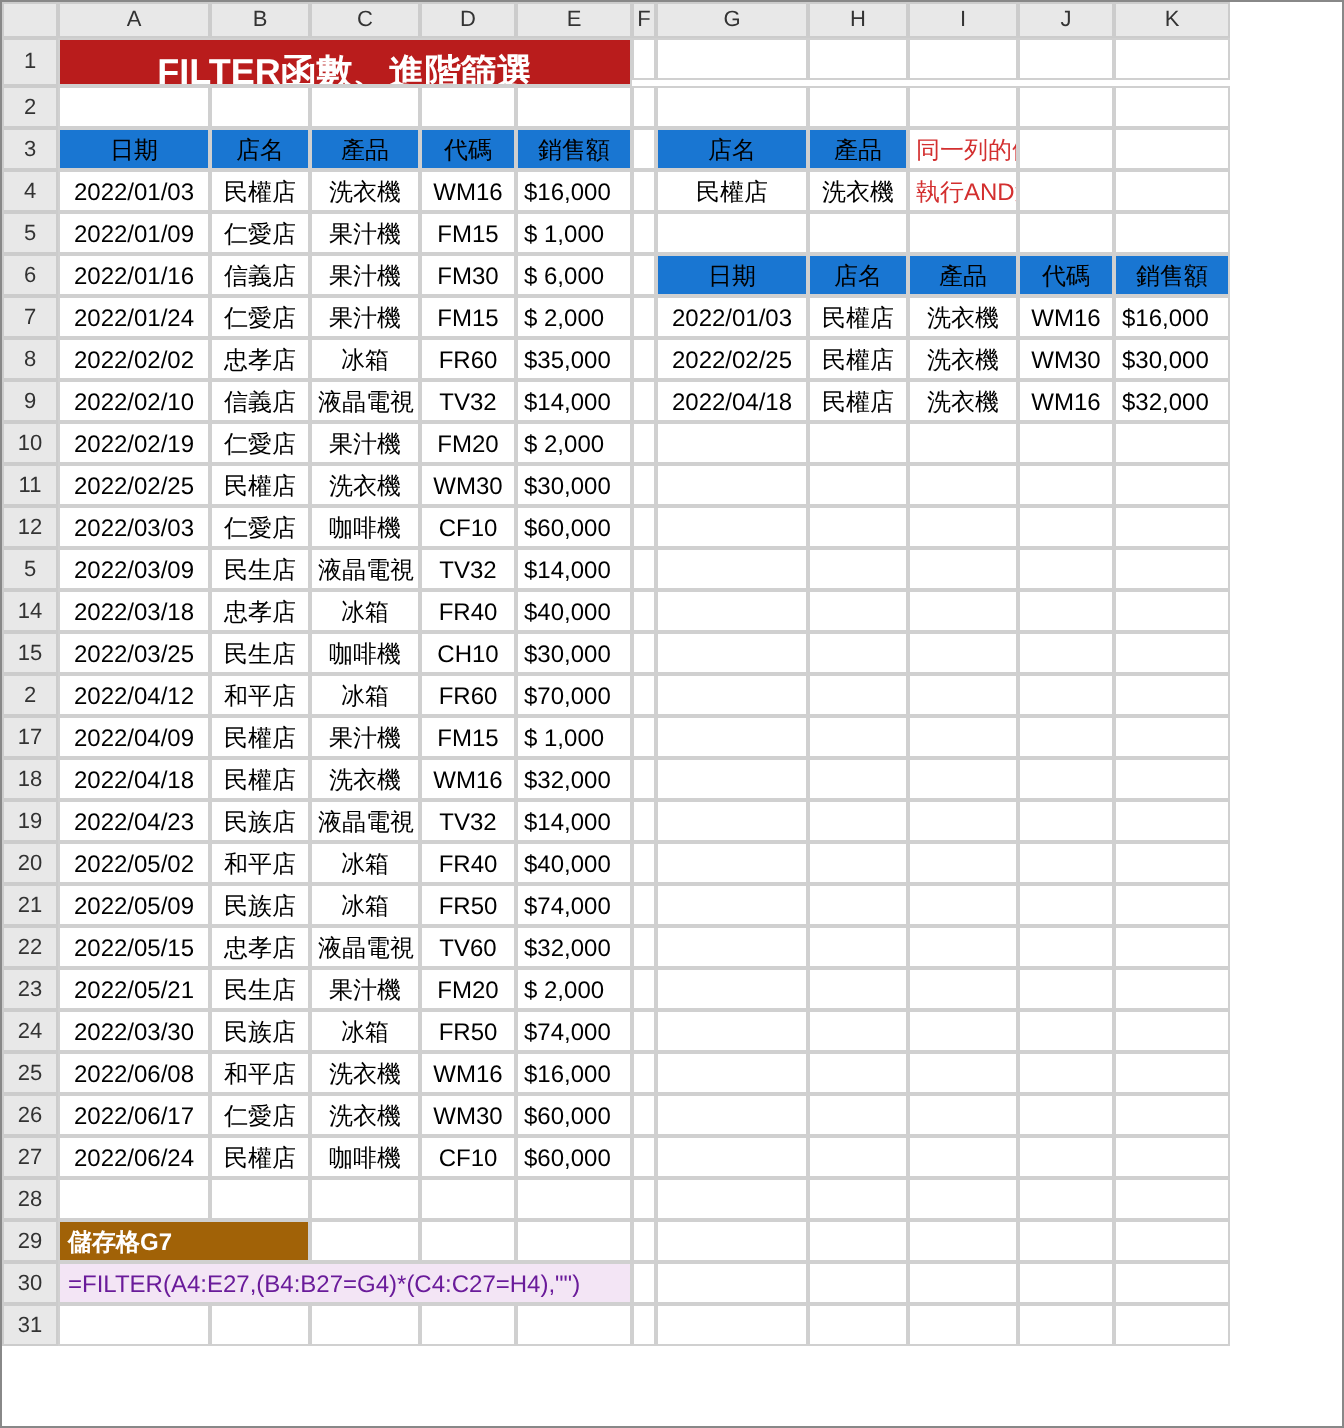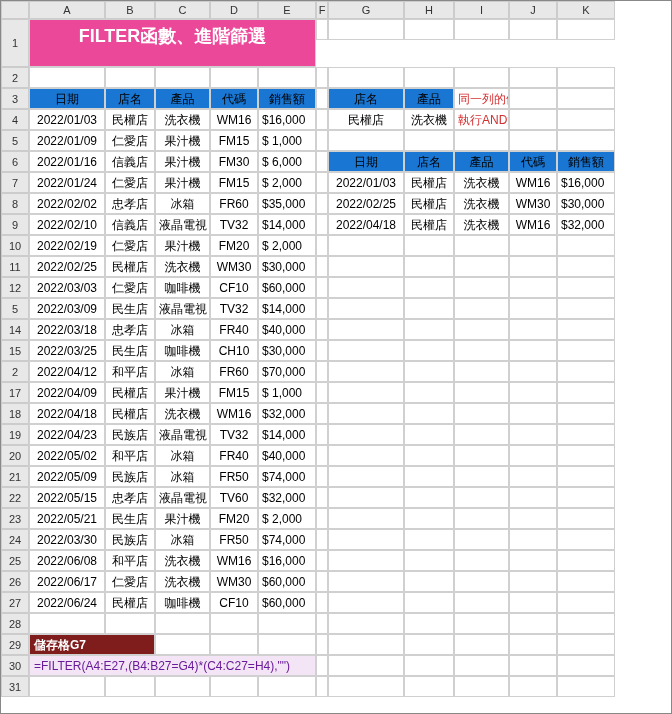--- a/index.html
+++ b/index.html
@@ -1,26 +1,26 @@
 <!DOCTYPE html>
 <html><head>
 <meta charset="utf-8">
 <style>
 * { box-sizing: border-box; margin: 0; padding: 0; }
 body { font-family: Arial, "Microsoft JhengHei", sans-serif; font-size: 12px; background: #fff; width: 672px; height: 714px; overflow: hidden; position: relative; border: 1px solid #888; }
 .sheet { display: grid; grid-template-columns: 28px 76px 50px 55px 48px 58px 12px 76px 50px 55px 48px 58px; }
 .colhdr { background: #e8e8e8; border: 1px solid #ccc; text-align: center; font-size: 11px; color: #333; height: 18px; line-height: 16px; }
 .rowhdr { background: #e8e8e8; border: 1px solid #ccc; text-align: center; font-size: 11px; color: #333; display: flex; align-items: center; justify-content: center; }
 .cell { border: 1px solid #d0d0d0; padding: 2px 3px; height: 21px; line-height: 17px; overflow: hidden; white-space: nowrap; font-size: 12px; }
-.title { background: #ec4899; color: #fff; font-weight: bold; font-size: 18px; text-align: center; grid-column: 2 / 7; height: 48px; line-height: 28px; }
+.title { background: #b91c1c; color: #fff; font-weight: bold; font-size: 18px; text-align: center; grid-column: 2 / 7; height: 24px; line-height: 28px; }
 .th { background: #1976d2; color: #000000; text-align: center; font-weight: normal; }
 .ctr { text-align: center; }
 .rt { text-align: left; }
 .red { color: #d32f2f; }
-.purple-bar { background: #7f1d1d; color: #fff; font-weight: bold; padding-left: 4px; grid-column: 2 / 4; }
+.purple-bar { background: #a16207; color: #fff; font-weight: bold; padding-left: 4px; grid-column: 2 / 4; }
 .formula { background: #f3e5f5; color: #6a1b9a; grid-column: 2 / 7; padding-left: 4px; }
 </style>
 </head>
 <body>
 
 <div class="sheet" id="sheet">
     <div class="colhdr"></div>
     <div class="colhdr">A</div>
     <div class="colhdr">B</div>
     <div class="colhdr">C</div>

